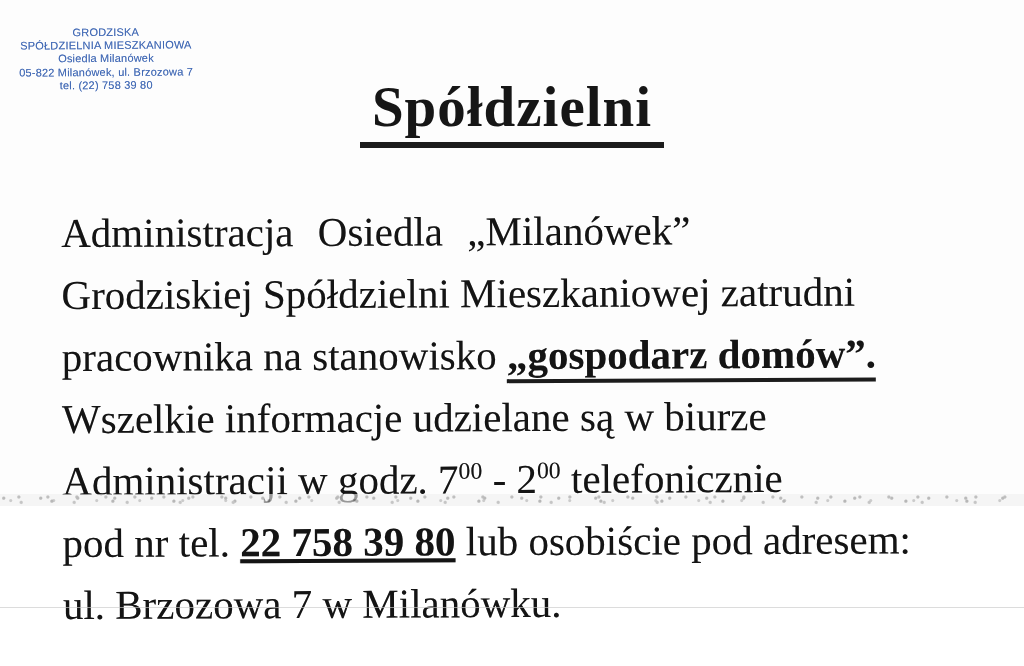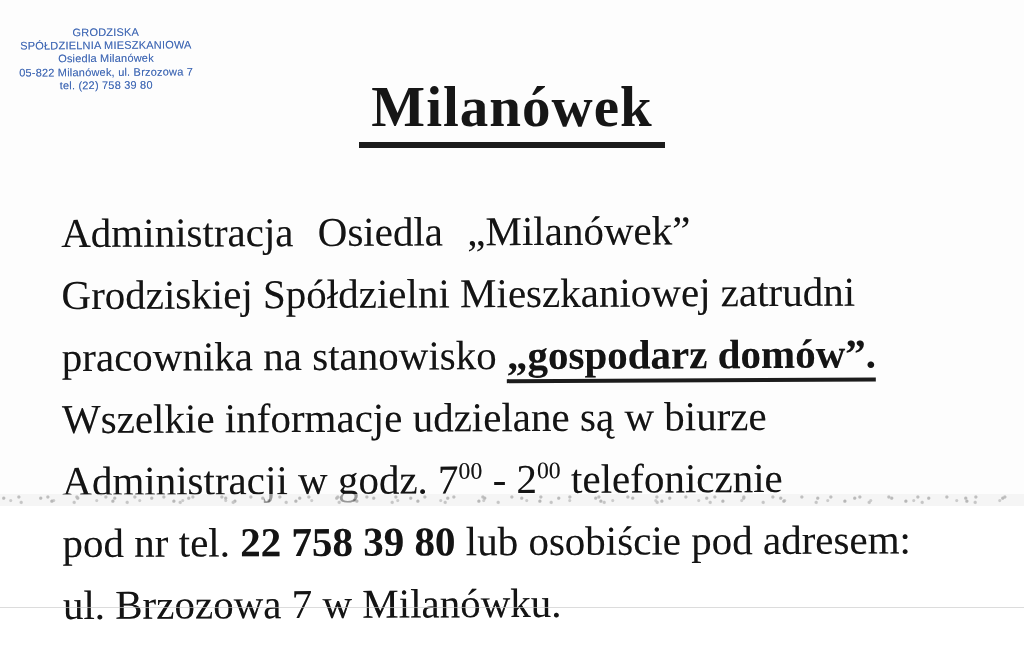--- a/index.html
+++ b/index.html
@@ -50,21 +50,21 @@
     left: 62px; top: 200px;
     width: 950px;
     font-size: 41px;
     line-height: 62px;
     color: #141414;
     transform: rotate(-0.25deg);
     text-shadow: 0 0 0.5px rgba(20,20,20,0.35);
   }
   .line { white-space: nowrap; }
   .line-1 { word-spacing: 14px; }
-  .bold { font-weight: bold; }
+  .bold { font-weight: bold; text-decoration: underline; }
   .bold-underline {
     font-weight: bold;
     border-bottom: 4px solid #1c1c1c;
     padding-bottom: 1px;
   }
   sup.hours {
     font-size: 58%;
     vertical-align: super;
     line-height: 0;
   }
@@ -99,21 +99,21 @@
 
   <div class="stamp">
     <div>GRODZISKA</div>
     <div>SPÓŁDZIELNIA MIESZKANIOWA</div>
     <div>Osiedla Milanówek</div>
     <div>05-822 Milanówek, ul. Brzozowa 7</div>
     <div>tel. (22) 758 39 80</div>
   </div>
 
   <div class="title-wrap">
-    <span class="title">Milanówek</span>
+    <span class="title">Spółdzielni</span>
   </div>
 
   <div class="body-text">
     <div class="line line-1">Administracja Osiedla „Milanówek”</div>
     <div class="line">Grodziskiej Spółdzielni Mieszkaniowej zatrudni</div>
     <div class="line"><span>pracownika na stanowisko </span><span class="bold-underline">„gospodarz domów”.</span></div>
     <div class="line">Wszelkie informacje udzielane są w biurze</div>
     <div class="line"><span>Administracji w godz. 7</span><sup class="hours">00</sup><span> - 2</span><sup class="hours">00</sup><span> telefonicznie</span></div>
     <div class="line"><span>pod nr tel. </span><span class="bold">22 758 39 80</span><span> lub osobiście pod adresem:</span></div>
     <div class="line">ul. Brzozowa 7 w Milanówku.</div>

